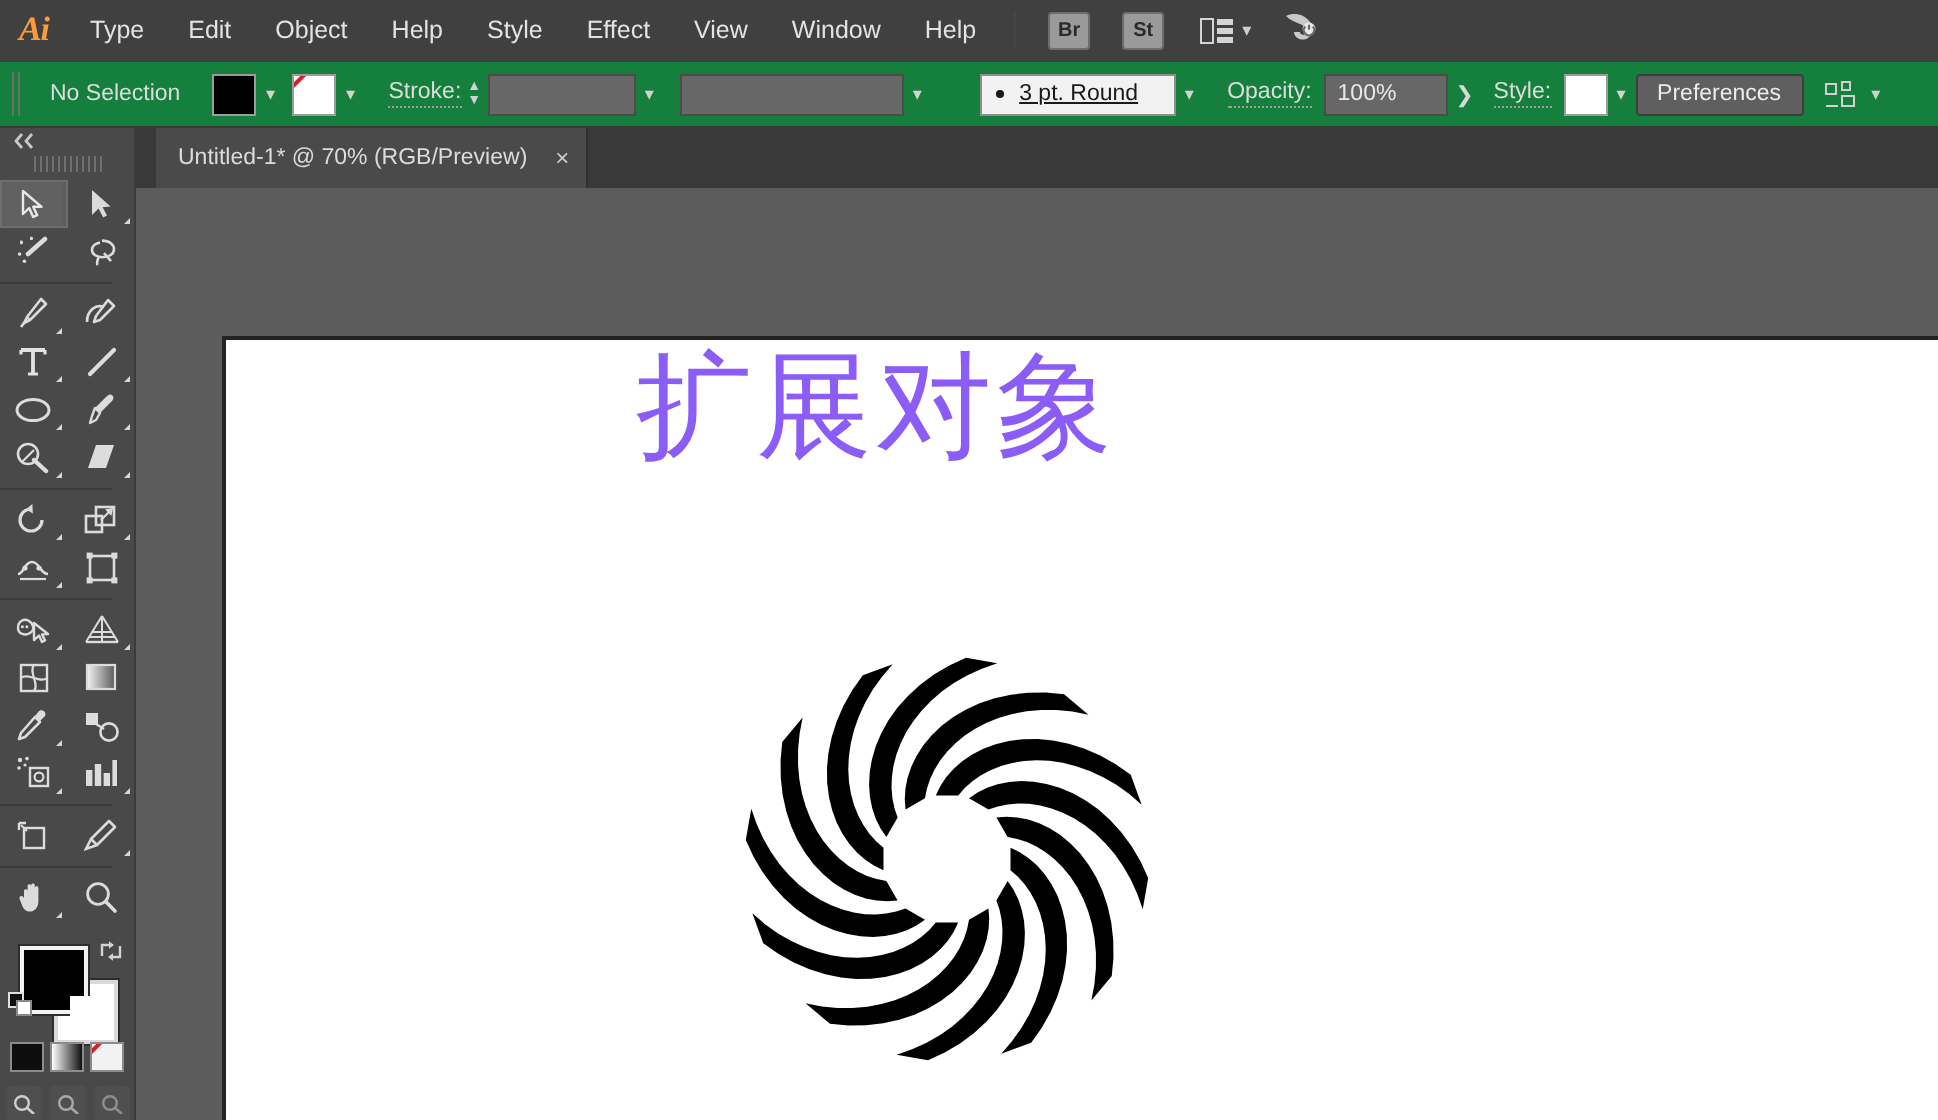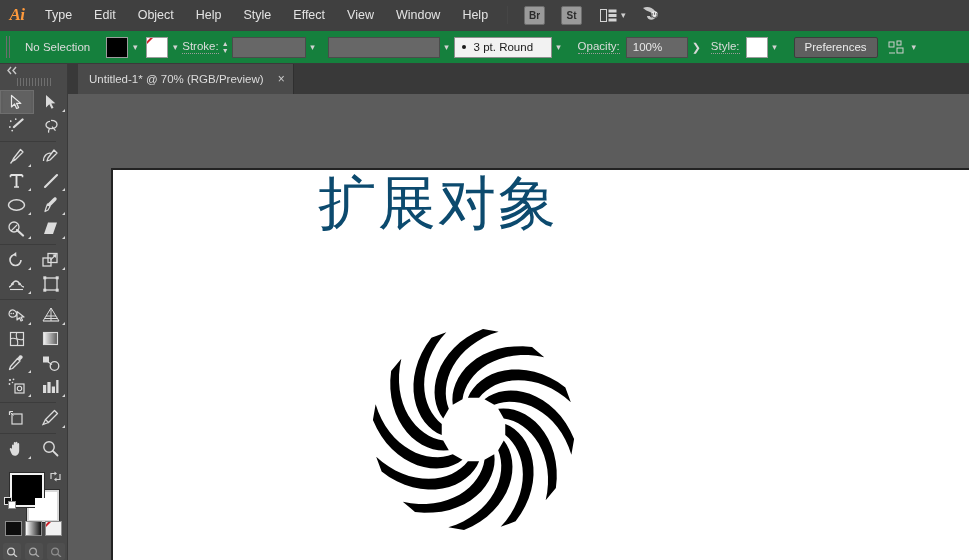--- a/index.html
+++ b/index.html
@@ -202,21 +202,21 @@
     background: #5c5c5c; overflow: hidden;
   }
   .canvas {
     position: absolute; left: 43px; top: 74px; width: 858px; height: 392px;
     background: #ffffff;
     border-top: 2px solid #232323; border-left: 2px solid #232323;
   }
   .art-text {
     position: absolute; left: 205px; top: 1px;
     font-family: "Liberation Serif", "DejaVu Serif", serif;
-    font-size: 58px; color: #0c4a6e; letter-spacing: 2px; white-space: nowrap;
+    font-size: 58px; color: #8b5cf6; letter-spacing: 2px; white-space: nowrap;
     line-height: 1.15;
   }
   .pinwheel { position: absolute; left: 253px; top: 152px; }
 </style>
 </head>
 <body>
 
 <div id="app">
 
   <div class="menubar">
@@ -255,46 +255,46 @@
   <div class="controlbar">
     <div class="grip-v"></div>
     <div class="cb-label" style="margin:0 16px 0 6px;">No Selection</div>
 
     <div class="swatch-box swatch-black"></div>
     <div class="mini-chev">▾</div>
 
     <div class="swatch-box swatch-none" style="margin-left:4px;"></div>
     <div class="mini-chev">▾</div>
 
-    <div class="cb-label dotted" style="">Stroke:</div>
+    <div class="cb-label dotted" style="margin-left:12px;">Stroke:</div>
     <div class="stepper">
       <span>▲</span>
       <span>▼</span>
     </div>
     <div class="field" style="width:74px;"></div>
     <div class="mini-chev">▾</div>
 
     <div class="field field-blank" style="margin-left:8px;"></div>
     <div class="mini-chev">▾</div>
 
-    <div class="brush-field" style="margin-left:0;">
+    <div class="brush-field" style="margin-left:24px;text-decoration:underline;">
       <span class="brush-dot"></span>
       <span>3 pt. Round</span>
     </div>
     <div class="mini-chev">▾</div>
 
     <div class="cb-label dotted" style="margin-left:12px;">Opacity:</div>
     <div class="field opacity-field" style="margin-left:6px;">100%</div>
     <div class="arrow-btn">❯</div>
 
     <div class="cb-label dotted" style="margin-left:6px;">Style:</div>
     <div class="swatch-box swatch-white" style="margin-left:6px;"></div>
     <div class="mini-chev">▾</div>
 
-    <div class="cb-btn" style="margin-left:12px;">Preferences</div>
+    <div class="cb-btn" style="margin-left:0;">Preferences</div>
 
     <div style="display:flex;align-items:center;margin-left:10px;">
       <svg width="20" height="15" viewBox="0 0 20 15">
         <rect x="1" y="2" width="5" height="5" fill="none" stroke="#d0d0d0"></rect>
         <rect x="9" y="1" width="4" height="4" fill="none" stroke="#d0d0d0"></rect>
         <rect x="9" y="8" width="6" height="5" fill="none" stroke="#d0d0d0"></rect>
         <path d="M1 13 H7" stroke="#d0d0d0"></path>
       </svg>
       <span class="chev">▾</span>
     </div>

